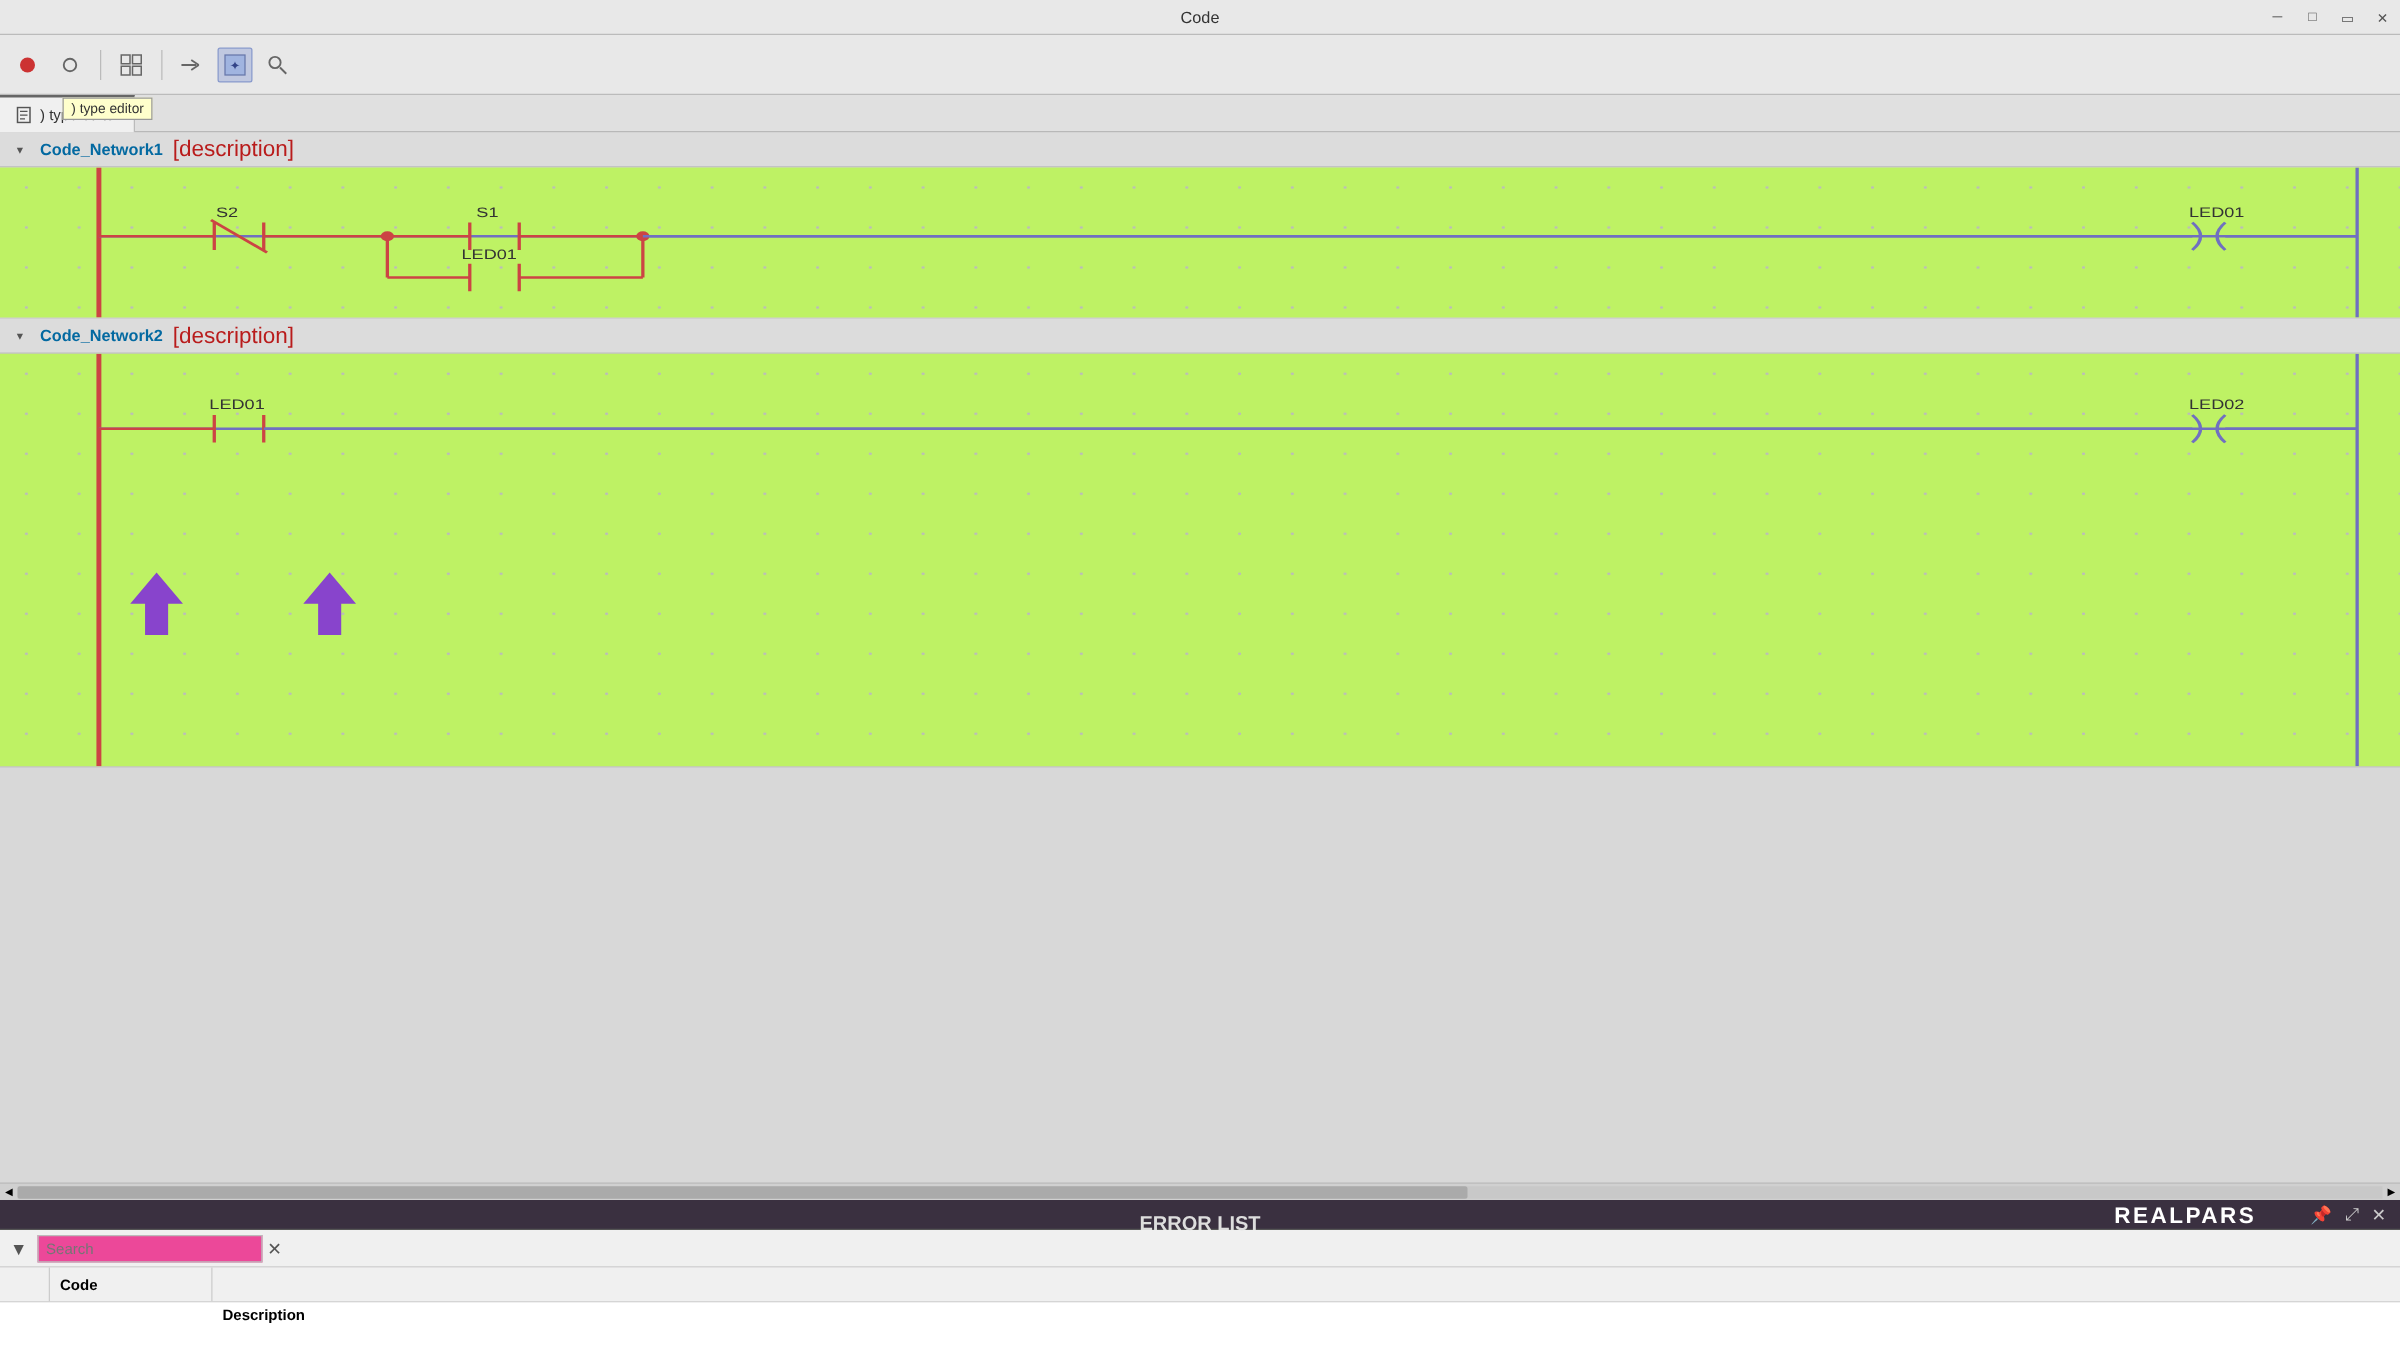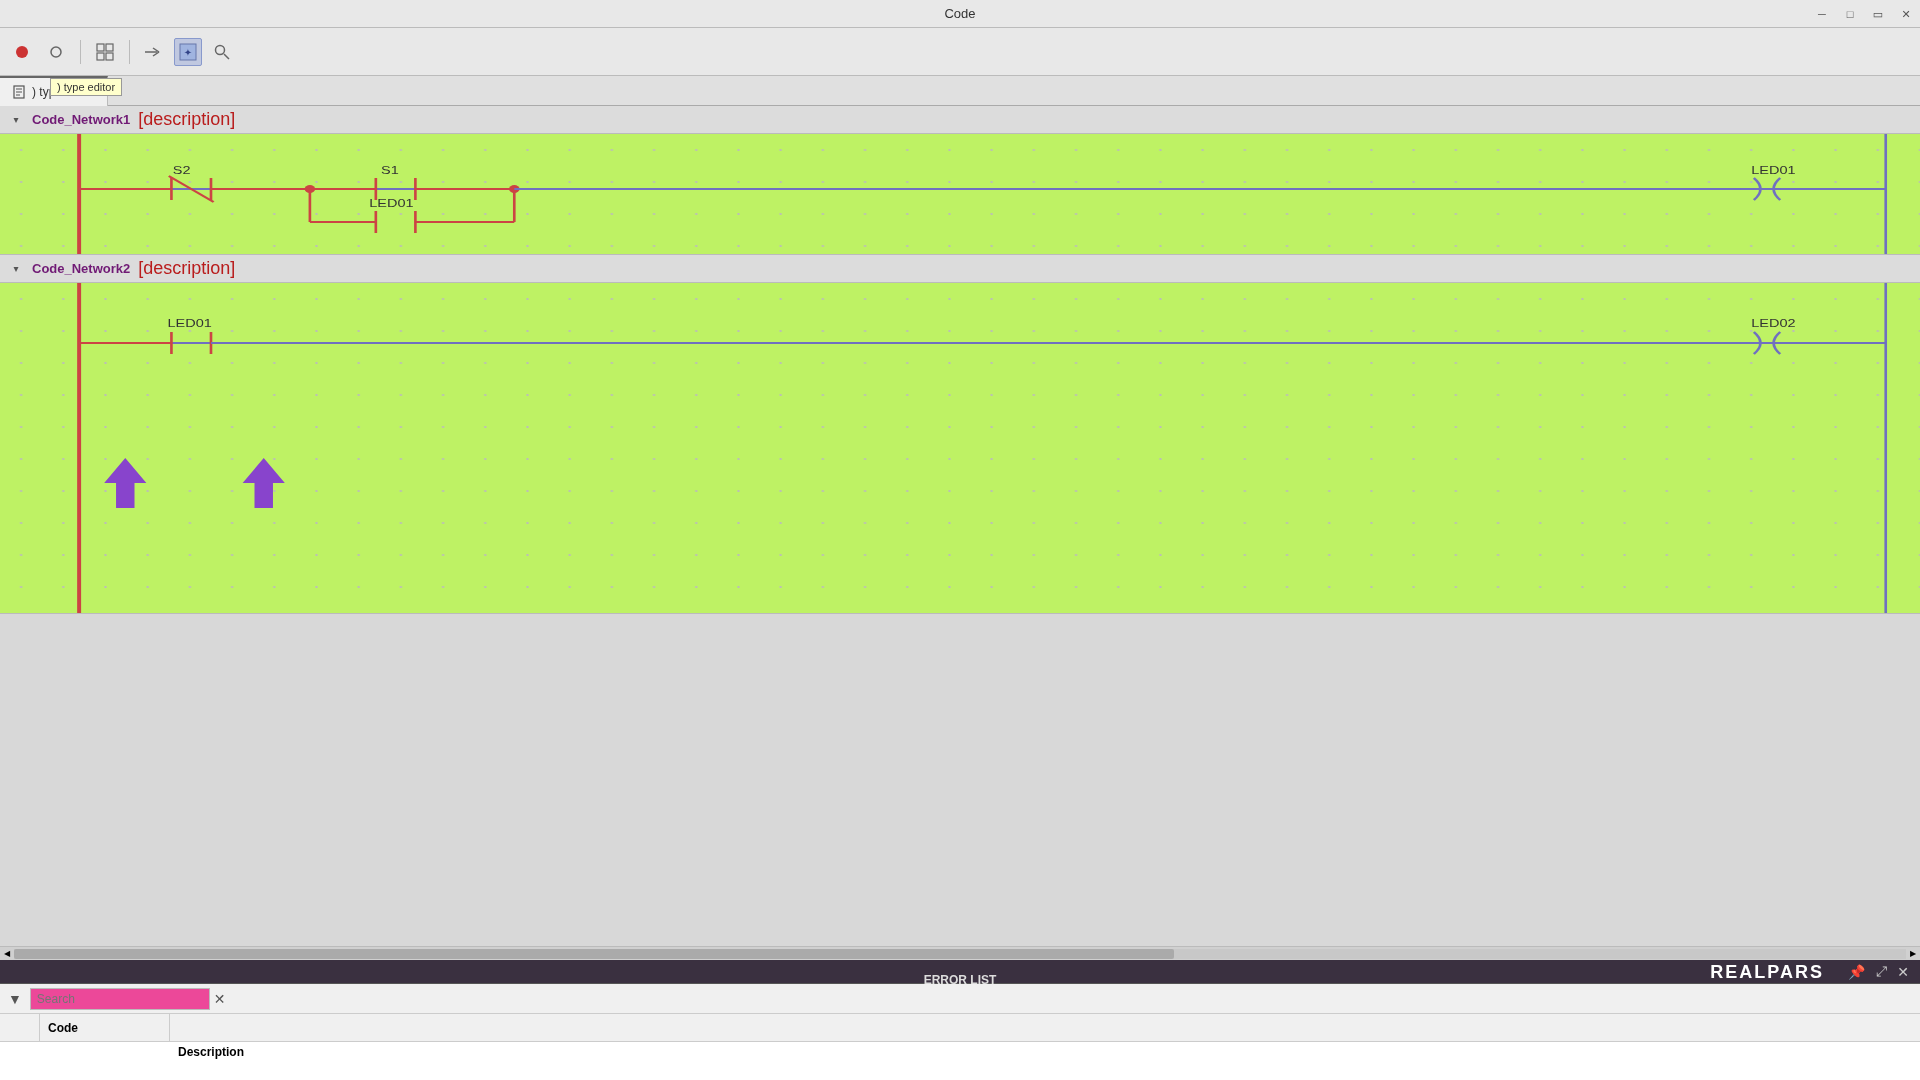--- a/index.html
+++ b/index.html
@@ -147,21 +147,21 @@
       display: flex;
       align-items: center;
       justify-content: center;
       cursor: pointer;
       font-size: 10px;
       color: #555;
     }
     .network-name {
       font-weight: bold;
       font-size: 13px;
-      color: #701a75;
+      color: #0369a1;
     }
     .network-desc {
       font-size: 18px;
       color: #b91c1c;
     }
     .network-body {
       position: relative;
       height: 120px;
       background: #bef264;
     }
@@ -222,40 +222,40 @@
       height: 24px;
       background: #3a3040;
       display: flex;
       align-items: center;
       justify-content: center;
       border-bottom: 1px solid #555;
       position: relative;
     }
     #error-panel-header .panel-title {
       color: #ddd;
-      font-size: 12px;
+      font-size: 16px;
       font-weight: bold;
       margin-top: 17px;
     }
     #error-panel-header .panel-controls {
       position: absolute;
       right: 8px;
       display: flex;
       gap: 4px;
       align-items: center;
     }
     #error-panel-header .panel-controls span {
       color: #ccc;
       font-size: 14px;
       cursor: pointer;
       padding: 0 3px;
     }
     .realpars-logo {
       position: absolute;
-      right: 96px;
+      right: 115px;
       top: 0;
       height: 24px;
       display: flex;
       align-items: center;
     }
     .realpars-text {
       font-size: 18px;
       font-weight: bold;
       color: white;
       letter-spacing: 2px;

